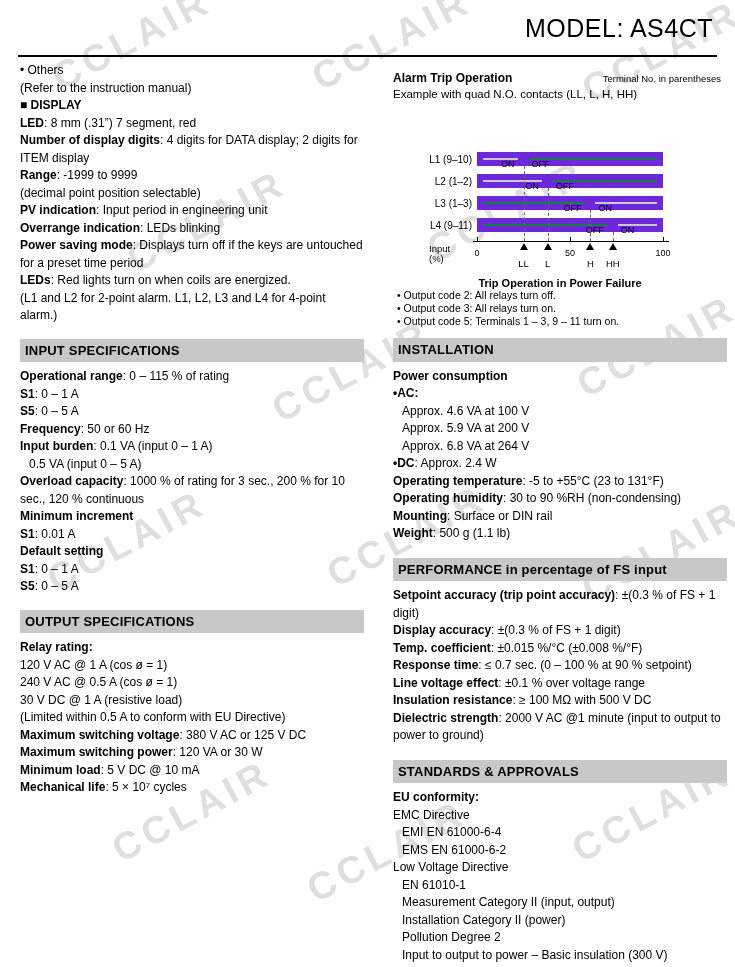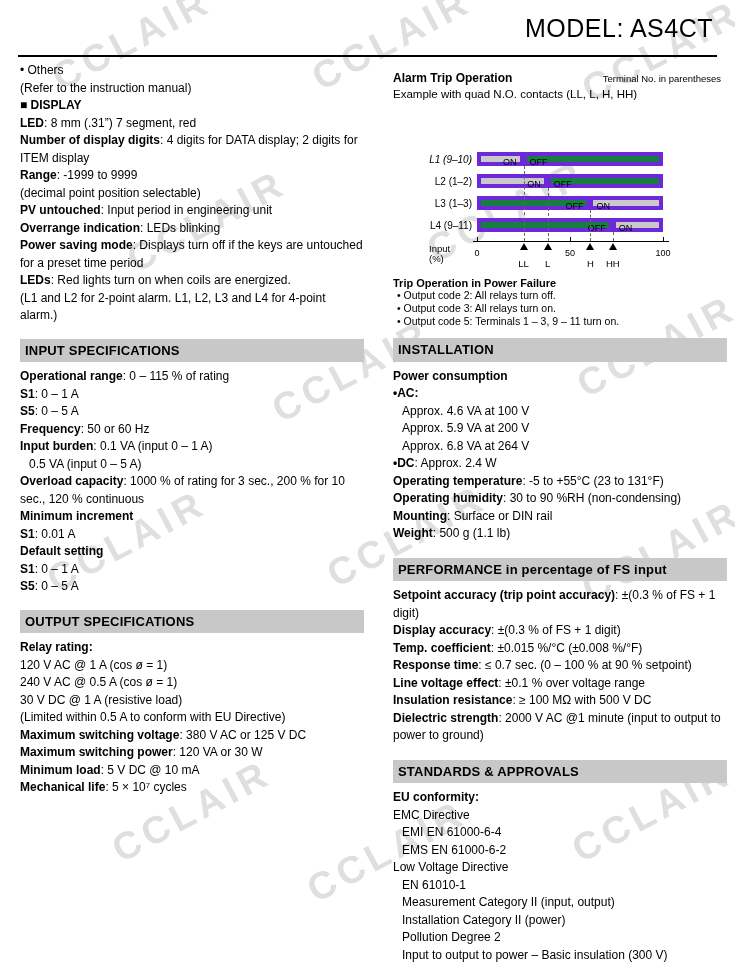--- a/index.html
+++ b/index.html
@@ -37,38 +37,38 @@
   .gap { width:100%; }
 
   
   .alarm-head { display:flex; justify-content:space-between; align-items:baseline; height:14px; }
   .alarm-title { font-weight:bold; font-size:12px; }
   .alarm-note { font-size:9.5px; padding-right:6px; }
   .alarm-sub { font-size:11.5px; margin-top:2px; height:15px; }
 
   .diagram { position:relative; height:166px; margin-top:7px; }
   .dg-rowlabel { position:absolute; left:0; width:79px; text-align:right; font-size:10px; line-height:12px; }
-  .dg-seg { position:absolute; height:14px; border:4px solid #6d28d9; z-index:1; }
+  .dg-seg { position:absolute; height:14px; border:6px solid #6d28d9; z-index:1; }
   .dg-on  { background:#c9c9c9; }
   .dg-off { background:#15803d; }
   .dg-stlabel { position:absolute; top:0; line-height:12px; font-size:9px; }
   .dg-stlabel.r { right:3px; }
   .dg-stlabel.l { left:3px; }
   .dg-dash { position:absolute; width:0; border-left:1px dashed #666; z-index:3; }
   .dg-axis { position:absolute; height:0; border-top:1.5px solid #000; z-index:2; }
   .dg-axlabel { position:absolute; left:36px; font-size:9.5px; line-height:10px; text-align:left; }
   .dg-tick { position:absolute; width:1px; height:5px; background:#000; z-index:2; }
   .dg-ticklabel { position:absolute; transform:translateX(-50%); font-size:9px; }
   .dg-marker {
     position:absolute; width:0; height:0; transform:translateX(-50%);
     border-left:4px solid transparent; border-right:4px solid transparent; border-bottom:7px solid #000; z-index:4;
   }
   .dg-marklabel { position:absolute; transform:translateX(-50%); font-size:9.5px; }
 
-  .pf-title { font-weight:bold; font-size:11px; height:14px; margin-top:1px; }
+  .pf-title { font-weight:bold; font-size:11px; height:14px; margin-top:1px;text-align:center; }
   .pf-note  { font-size:10.5px; line-height:12.8px; padding-left:4px; }
   #right-col-blocks { margin-top:11px; }
 </style>
 </head>
 <body>
 
 <div class="page">
 
   <div>
     <span class="wm" style="left:45px;  top:18px;">CCLAIR</span>
@@ -90,21 +90,21 @@
   <div class="rule"></div>
 
   <div class="col col-left" id="left-col">
       <div class="line"><span class="txt">• Others</span></div>
       <div class="line"><span class="txt">(Refer to the instruction manual)</span></div>
       <div class="line"><span class="lbl">■ DISPLAY</span></div>
       <div class="line"><span class="lbl">LED</span><span class="txt">: 8 mm (.31”) 7 segment, red</span></div>
       <div class="line"><span class="lbl">Number of display digits</span><span class="txt">: 4 digits for DATA display; 2 digits for ITEM display</span></div>
       <div class="line"><span class="lbl">Range</span><span class="txt">: -1999 to 9999</span></div>
       <div class="line"><span class="txt">(decimal point position selectable)</span></div>
-      <div class="line"><span class="lbl">PV untouched</span><span class="txt">: Input period in engineering unit</span></div>
+      <div class="line"><span class="lbl">PV indication</span><span class="txt">: Input period in engineering unit</span></div>
       <div class="line"><span class="lbl">Overrange indication</span><span class="txt">: LEDs blinking</span></div>
       <div class="line"><span class="lbl">Power saving mode</span><span class="txt">: Displays turn off if the keys are untouched for a preset time period</span></div>
       <div class="line"><span class="lbl">LEDs</span><span class="txt">: Red lights turn on when coils are energized.</span></div>
       <div class="line"><span class="txt">(L1 and L2 for 2-point alarm.  L1, L2, L3 and L4 for 4-point alarm.)</span></div>
       <div class="gap" style="height: 14px;"></div>
       <div class="barhead">INPUT SPECIFICATIONS</div>
       <div class="line"><span class="lbl">Operational range</span><span class="txt">: 0 – 115 % of rating</span></div>
       <div class="line"><span class="lbl">S1</span><span class="txt">: 0 – 1 A</span></div>
       <div class="line"><span class="lbl">S5</span><span class="txt">: 0 – 5 A</span></div>
       <div class="line"><span class="lbl">Frequency</span><span class="txt">: 50 or 60 Hz</span></div>
@@ -130,21 +130,21 @@
     </div>
 
   <div class="col col-right">
     <div>
       <div class="alarm-head">
         <span class="alarm-title">Alarm Trip Operation</span>
         <span class="alarm-note">Terminal No. in parentheses</span>
       </div>
       <div class="alarm-sub">Example with quad N.O. contacts (LL, L, H, HH)</div>
       <div class="diagram" id="alarm-diagram">
-          <div class="dg-rowlabel" style="top: 46px; font-style: italic;">L1 (9–10)</div>
+          <div class="dg-rowlabel" style="top: 46px;">L1 (9–10)</div>
           <div class="dg-seg dg-on" style="left: 84px; width: 46.5px; top: 44px;">
             <span class="dg-stlabel r">ON</span>
           </div>
           <div class="dg-seg dg-off" style="left: 129.5px; width: 140.5px; top: 44px;">
             <span class="dg-stlabel l">OFF</span>
           </div>
           <div class="dg-dash" style="left: 130.5px; top: 58px; height: 75px;"></div>
           <div class="dg-rowlabel" style="top: 68px;">L2 (1–2)</div>
           <div class="dg-seg dg-on" style="left: 84px; width: 70.68px; top: 66px;">
             <span class="dg-stlabel r">ON</span>

